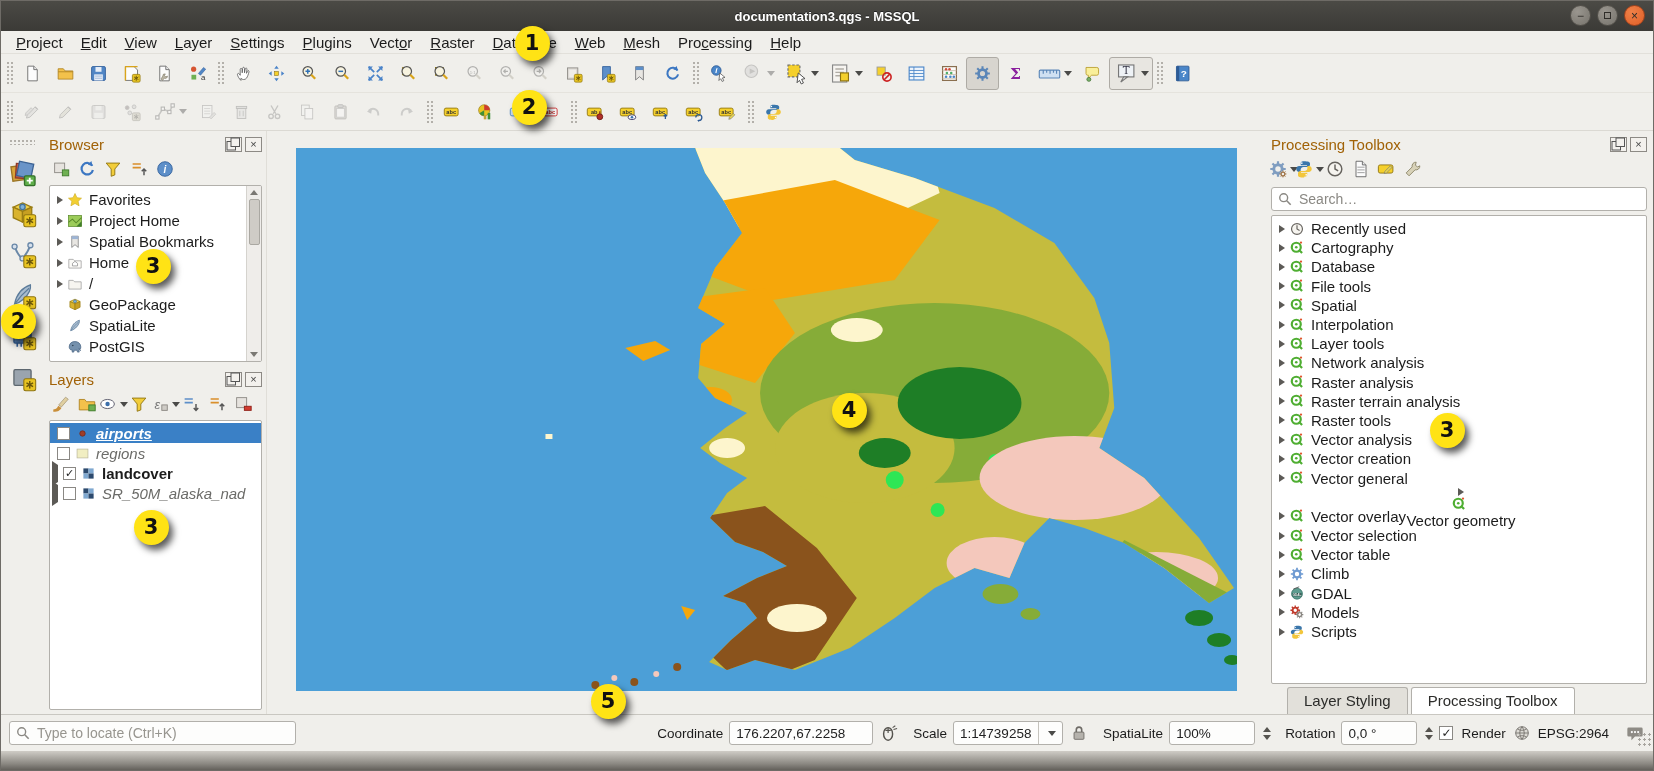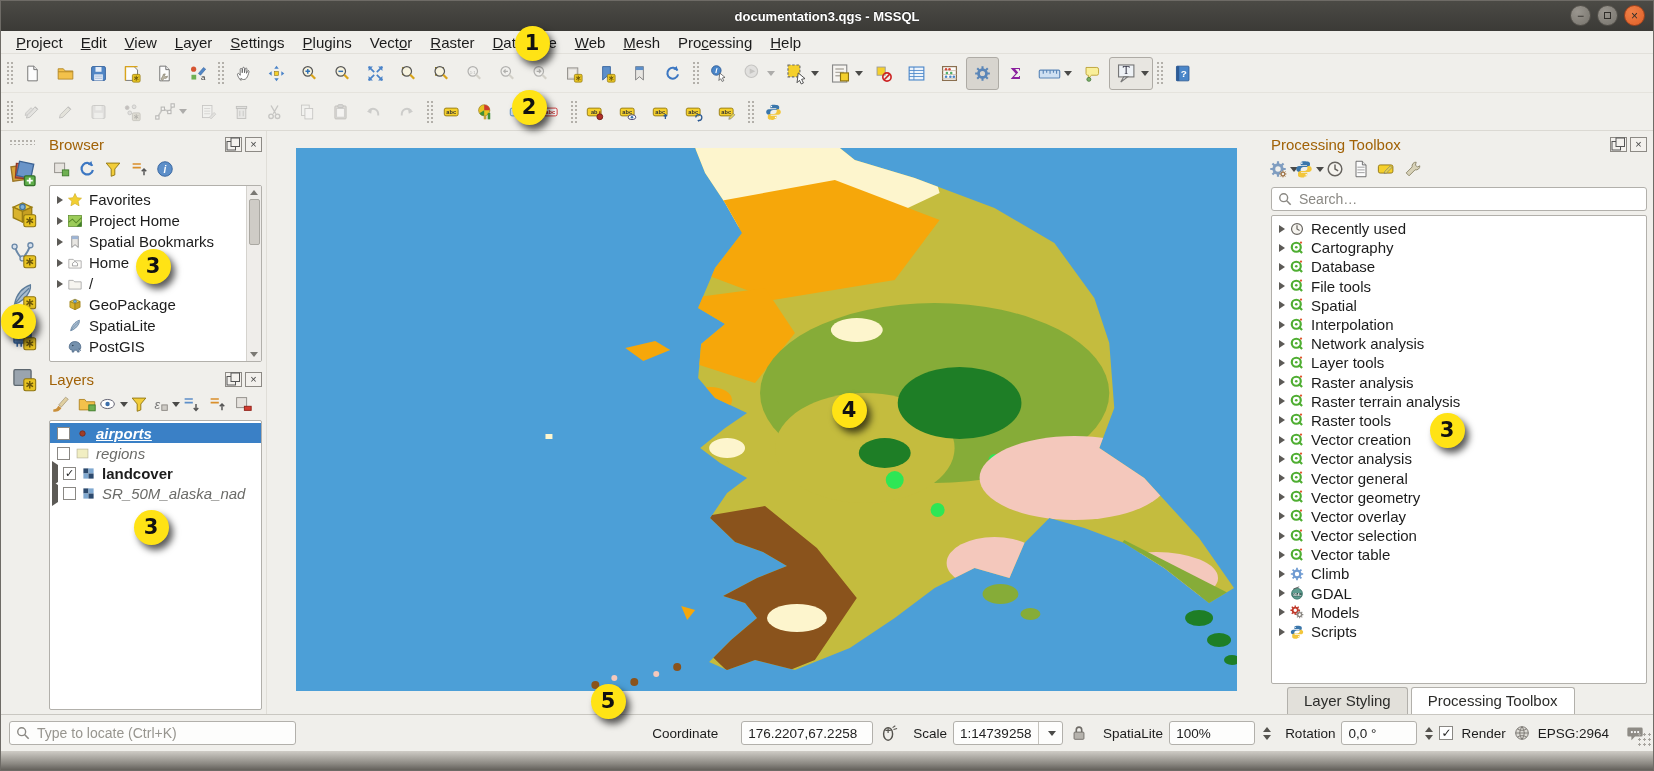--- a/index.html
+++ b/index.html
@@ -1245,48 +1245,48 @@
                 <i class="exp-tri"></i>
               </span>
               <span class="tree-ico" style="display: flex; align-items: center; justify-content: center;">
                 <svg viewBox="0 0 22 22" xmlns="http://www.w3.org/2000/svg">
                   <circle cx="10" cy="10" r="6.2" fill="none" stroke="#4fae32" stroke-width="3"></circle>
                   <circle cx="10" cy="10" r="1.8" fill="#4fae32"></circle>
                   <path d="M13.5 13.5L18 18" stroke="#4fae32" stroke-width="3"></path>
                   <circle cx="16.5" cy="3.5" r="1.6" fill="#e0552e"></circle>
                 </svg>
               </span>
+              <span>Layer tools</span>
+            </div>
+            <div class="tree-row" style="height: 19.2px;">
+              <span class="exp">
+                <i class="exp-tri"></i>
+              </span>
+              <span class="tree-ico" style="display: flex; align-items: center; justify-content: center;">
+                <svg viewBox="0 0 22 22" xmlns="http://www.w3.org/2000/svg">
+                  <circle cx="10" cy="10" r="6.2" fill="none" stroke="#4fae32" stroke-width="3"></circle>
+                  <circle cx="10" cy="10" r="1.8" fill="#4fae32"></circle>
+                  <path d="M13.5 13.5L18 18" stroke="#4fae32" stroke-width="3"></path>
+                  <circle cx="16.5" cy="3.5" r="1.6" fill="#e0552e"></circle>
+                </svg>
+              </span>
               <span>Network analysis</span>
             </div>
             <div class="tree-row" style="height: 19.2px;">
               <span class="exp">
                 <i class="exp-tri"></i>
               </span>
               <span class="tree-ico" style="display: flex; align-items: center; justify-content: center;">
                 <svg viewBox="0 0 22 22" xmlns="http://www.w3.org/2000/svg">
                   <circle cx="10" cy="10" r="6.2" fill="none" stroke="#4fae32" stroke-width="3"></circle>
                   <circle cx="10" cy="10" r="1.8" fill="#4fae32"></circle>
                   <path d="M13.5 13.5L18 18" stroke="#4fae32" stroke-width="3"></path>
                   <circle cx="16.5" cy="3.5" r="1.6" fill="#e0552e"></circle>
                 </svg>
               </span>
-              <span>Layer tools</span>
-            </div>
-            <div class="tree-row" style="height: 19.2px;">
-              <span class="exp">
-                <i class="exp-tri"></i>
-              </span>
-              <span class="tree-ico" style="display: flex; align-items: center; justify-content: center;">
-                <svg viewBox="0 0 22 22" xmlns="http://www.w3.org/2000/svg">
-                  <circle cx="10" cy="10" r="6.2" fill="none" stroke="#4fae32" stroke-width="3"></circle>
-                  <circle cx="10" cy="10" r="1.8" fill="#4fae32"></circle>
-                  <path d="M13.5 13.5L18 18" stroke="#4fae32" stroke-width="3"></path>
-                  <circle cx="16.5" cy="3.5" r="1.6" fill="#e0552e"></circle>
-                </svg>
-              </span>
               <span>Raster analysis</span>
             </div>
             <div class="tree-row" style="height: 19.2px;">
               <span class="exp">
                 <i class="exp-tri"></i>
               </span>
               <span class="tree-ico" style="display: flex; align-items: center; justify-content: center;">
                 <svg viewBox="0 0 22 22" xmlns="http://www.w3.org/2000/svg">
                   <circle cx="10" cy="10" r="6.2" fill="none" stroke="#4fae32" stroke-width="3"></circle>
                   <circle cx="10" cy="10" r="1.8" fill="#4fae32"></circle>
@@ -1315,51 +1315,51 @@
                 <i class="exp-tri"></i>
               </span>
               <span class="tree-ico" style="display: flex; align-items: center; justify-content: center;">
                 <svg viewBox="0 0 22 22" xmlns="http://www.w3.org/2000/svg">
                   <circle cx="10" cy="10" r="6.2" fill="none" stroke="#4fae32" stroke-width="3"></circle>
                   <circle cx="10" cy="10" r="1.8" fill="#4fae32"></circle>
                   <path d="M13.5 13.5L18 18" stroke="#4fae32" stroke-width="3"></path>
                   <circle cx="16.5" cy="3.5" r="1.6" fill="#e0552e"></circle>
                 </svg>
               </span>
+              <span>Vector analysis</span>
+            </div>
+            <div class="tree-row" style="height: 19.2px;">
+              <span class="exp">
+                <i class="exp-tri"></i>
+              </span>
+              <span class="tree-ico" style="display: flex; align-items: center; justify-content: center;">
+                <svg viewBox="0 0 22 22" xmlns="http://www.w3.org/2000/svg">
+                  <circle cx="10" cy="10" r="6.2" fill="none" stroke="#4fae32" stroke-width="3"></circle>
+                  <circle cx="10" cy="10" r="1.8" fill="#4fae32"></circle>
+                  <path d="M13.5 13.5L18 18" stroke="#4fae32" stroke-width="3"></path>
+                  <circle cx="16.5" cy="3.5" r="1.6" fill="#e0552e"></circle>
+                </svg>
+              </span>
               <span>Vector creation</span>
             </div>
             <div class="tree-row" style="height: 19.2px;">
               <span class="exp">
                 <i class="exp-tri"></i>
               </span>
               <span class="tree-ico" style="display: flex; align-items: center; justify-content: center;">
                 <svg viewBox="0 0 22 22" xmlns="http://www.w3.org/2000/svg">
                   <circle cx="10" cy="10" r="6.2" fill="none" stroke="#4fae32" stroke-width="3"></circle>
                   <circle cx="10" cy="10" r="1.8" fill="#4fae32"></circle>
                   <path d="M13.5 13.5L18 18" stroke="#4fae32" stroke-width="3"></path>
                   <circle cx="16.5" cy="3.5" r="1.6" fill="#e0552e"></circle>
                 </svg>
               </span>
-              <span>Vector analysis</span>
-            </div>
-            <div class="tree-row" style="height: 19.2px;">
-              <span class="exp">
-                <i class="exp-tri"></i>
-              </span>
-              <span class="tree-ico" style="display: flex; align-items: center; justify-content: center;">
-                <svg viewBox="0 0 22 22" xmlns="http://www.w3.org/2000/svg">
-                  <circle cx="10" cy="10" r="6.2" fill="none" stroke="#4fae32" stroke-width="3"></circle>
-                  <circle cx="10" cy="10" r="1.8" fill="#4fae32"></circle>
-                  <path d="M13.5 13.5L18 18" stroke="#4fae32" stroke-width="3"></path>
-                  <circle cx="16.5" cy="3.5" r="1.6" fill="#e0552e"></circle>
-                </svg>
-              </span>
               <span>Vector general</span>
             </div>
-            <div class="tree-row" style="height: 19.2px;">
+            <div class="tree-row" style="height: 19.2px; flex-direction: column;">
               <span class="exp">
                 <i class="exp-tri"></i>
               </span>
               <span class="tree-ico" style="display: flex; align-items: center; justify-content: center;">
                 <svg viewBox="0 0 22 22" xmlns="http://www.w3.org/2000/svg">
                   <circle cx="10" cy="10" r="6.2" fill="none" stroke="#4fae32" stroke-width="3"></circle>
                   <circle cx="10" cy="10" r="1.8" fill="#4fae32"></circle>
                   <path d="M13.5 13.5L18 18" stroke="#4fae32" stroke-width="3"></path>
                   <circle cx="16.5" cy="3.5" r="1.6" fill="#e0552e"></circle>
                 </svg>
@@ -1483,21 +1483,21 @@
 
   <div id="statusbar">
     <div id="locate">
       <svg viewBox="0 0 16 16" width="14" height="14">
           <circle cx="6.5" cy="6.5" r="4.5" fill="none" stroke="#8a8883" stroke-width="1.6"></circle>
           <path d="M10 10l4.5 4.5" stroke="#8a8883" stroke-width="1.8"></path>
         </svg>
       <input type="text" placeholder="Type to locate (Ctrl+K)" style="">
     </div>
     <span class="sb-label" style="margin-left:auto;">Coordinate</span>
-    <input class="sb-input" style="width: 132px; margin-left: 17px;" value="176.2207,67.2258">
+    <input class="sb-input" style="width: 144px;" value="176.2207,67.2258">
     <span class="sb-ico">
         <svg viewBox="0 0 20 20">
           <ellipse cx="9" cy="11" rx="5" ry="7" fill="none" stroke="#55534e" stroke-width="1.6"></ellipse>
           <path d="M9 4v6M6 7h6" stroke="#55534e" stroke-width="1.3"></path>
           <path d="M14 4l3-2M15 6l4-1" stroke="#55534e" stroke-width="1.2"></path>
         </svg>
       </span>
     <span class="sb-label">Scale</span>
     <span class="sb-input" style="width:110px;">
         <span>1:14739258</span>

